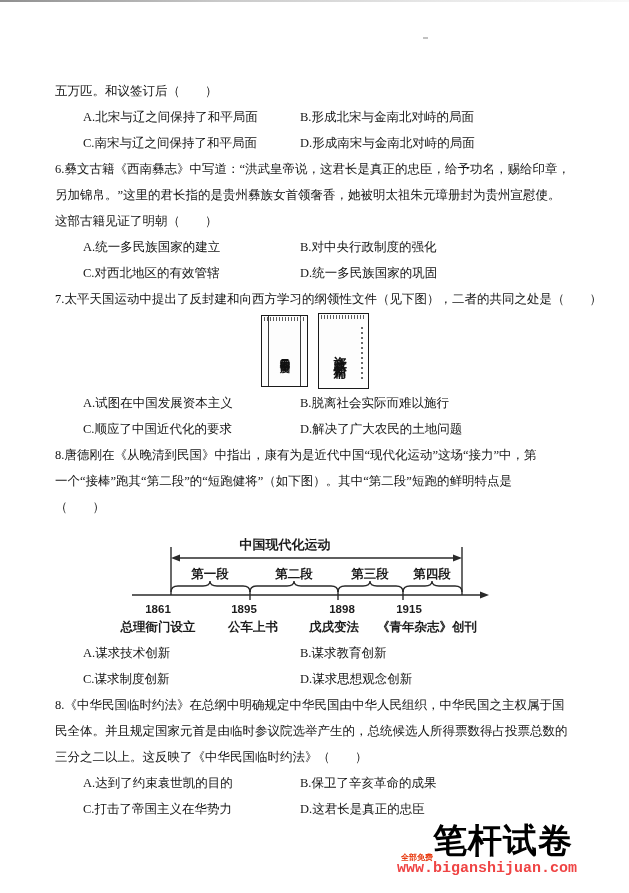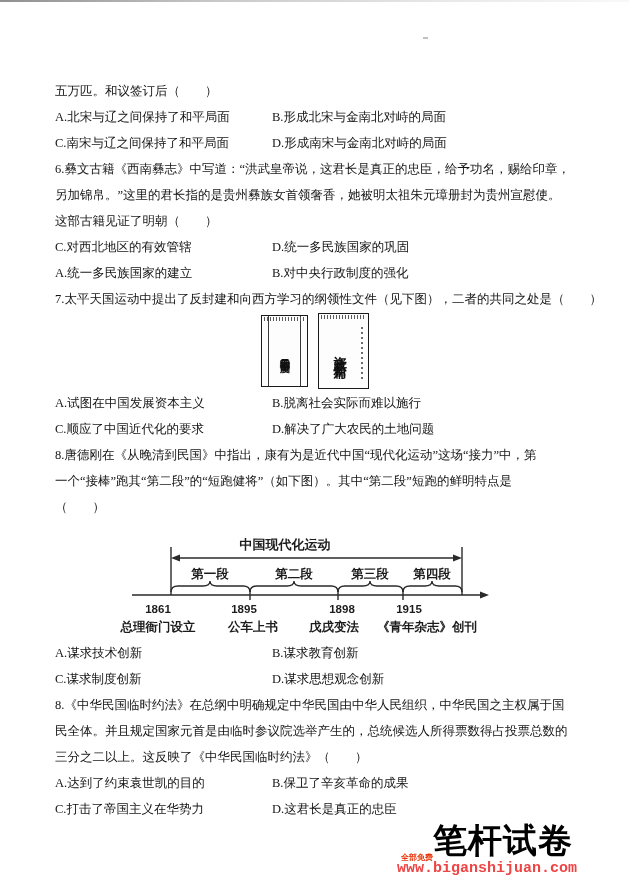--- a/index.html
+++ b/index.html
@@ -15,21 +15,21 @@
   .scan-edge {
     position:absolute; top:0; left:0; width:100%; height:2px;
     background:linear-gradient(90deg,#8f8f8f,#c9c9c9 35%,#e8e8e8 70%,#f8f8f8);
   }
   .scan-artifact {
     position:absolute; left:423px; top:37px; width:5px; height:2px;
     background:#c2c2c2;
   }
   .content { padding:78px 54px 0 55px; }
   .line { height:26px; line-height:26px; white-space:nowrap; }
-  .opt-row { display:flex; height:26px; line-height:26px; white-space:nowrap; }
+  .opt-row { display:flex; height:26px; line-height:26px; white-space:nowrap;margin-left:28px; }
   .opt-left { width:217px; flex:0 0 217px; }
 
   
   .fig-books { height:78px; display:flex; justify-content:center; align-items:center; gap:10px; }
   .book {
     position:relative; box-sizing:border-box;
     border:1.5px solid #1a1a1a; background:#fdfdfd; display:flex;
   }
   .book-left  { width:47px; height:72px; }
   .book-right { width:51px; height:76px; }
@@ -98,26 +98,26 @@
       <span class="opt-left">C.南宋与辽之间保持了和平局面</span>
       <span>D.形成南宋与金南北对峙的局面</span>
     </div>
   </div>
 
   <div>
     <div class="line">6.彝文古籍《西南彝志》中写道：“洪武皇帝说，这君长是真正的忠臣，给予功名，赐给印章，</div>
     <div class="line">另加锦帛。”这里的君长指的是贵州彝族女首领奢香，她被明太祖朱元璋册封为贵州宣慰使。</div>
     <div class="line">这部古籍见证了明朝（　　）</div>
     <div class="opt-row">
+      <span class="opt-left">A.统一多民族国家的建立</span>
+      <span>B.对中央行政制度的强化</span>
+    </div>
+    <div class="opt-row">
       <span class="opt-left">C.对西北地区的有效管辖</span>
       <span>D.统一多民族国家的巩固</span>
-    </div>
-    <div class="opt-row">
-      <span class="opt-left">A.统一多民族国家的建立</span>
-      <span>B.对中央行政制度的强化</span>
     </div>
   </div>
 
   <div>
     <div class="line">7.太平天国运动中提出了反封建和向西方学习的纲领性文件（见下图），二者的共同之处是（　　）</div>
     <div class="fig-books">
       <div class="book book-left">
         <div class="book-band"></div>
         <div class="bcol bcol-l"></div>
         <div class="bmid">

